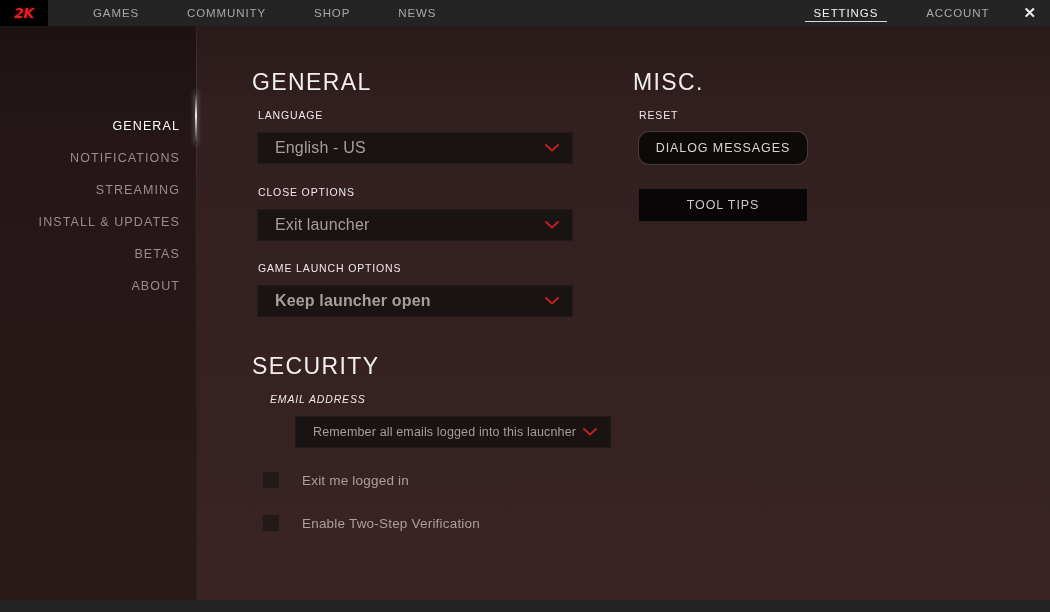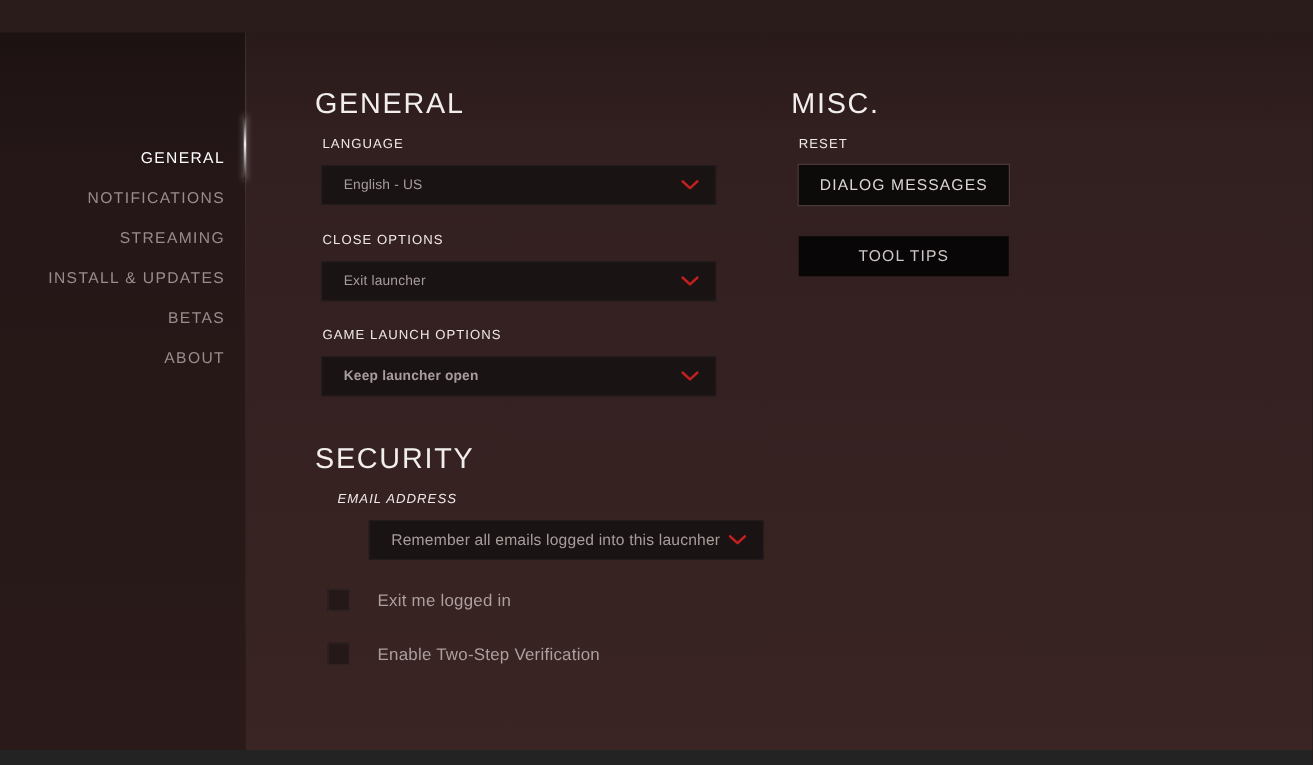--- a/index.html
+++ b/index.html
@@ -184,21 +184,21 @@
     position: relative;
     width: 316px;
     height: 32px;
     background: #191313;
     box-shadow: inset 0 0 0 1px rgba(255,255,255,0.035);
     display: flex;
     align-items: center;
     cursor: default;
   }
   .select .val {
-    font-size: 11px;
+    font-size: 16px;
     color: #a99c9c;
     padding-left: 18px;
     letter-spacing: 0.15px;
     white-space: nowrap;
     overflow: hidden;
   }
   .chev {
     position: absolute;
     right: 14px;
     top: 50%;
@@ -219,20 +219,21 @@
     align-items: center;
     justify-content: center;
     cursor: default;
     border: 0;
     font-family: "Liberation Sans", sans-serif;
   }
   .btn.hover {
     background: #0d0a0a;
     box-shadow: 0 0 0 1px rgba(190,170,170,0.18);
     color: #ded6d6;
+    border-radius: 10px;
   }
 
   .checkrow {
     display: flex;
     align-items: center;
     cursor: default;
   }
   .checkbox {
     width: 18px;
     height: 18px;
@@ -253,20 +254,38 @@
     left: 0; top: 600px;
     width: 1050px; height: 12px;
     background: #232323;
   }
 </style>
 </head>
 <body>
 
 <div class="app">
 
+  <div class="topbar">
+    <div class="logo-box">
+      <span class="logo-2k">2K</span>
+    </div>
+
+    <div class="nav-left">
+      <div class="nav-item">GAMES</div>
+      <div class="nav-item">COMMUNITY</div>
+      <div class="nav-item">SHOP</div>
+      <div class="nav-item">NEWS</div>
+    </div>
+
+    <div class="nav-right">
+      <div class="nav-item active">SETTINGS</div>
+      <div class="nav-item">ACCOUNT</div>
+      <div class="nav-close">✕</div>
+    </div>
+  </div>
 
   <div class="below">
 
     <div class="leftpane"></div>
     <div class="divider"></div>
     <div class="divider-glow"></div>
 
     <div class="sidemenu">
       <div class="side-item active">GENERAL</div>
       <div class="side-item">NOTIFICATIONS</div>

